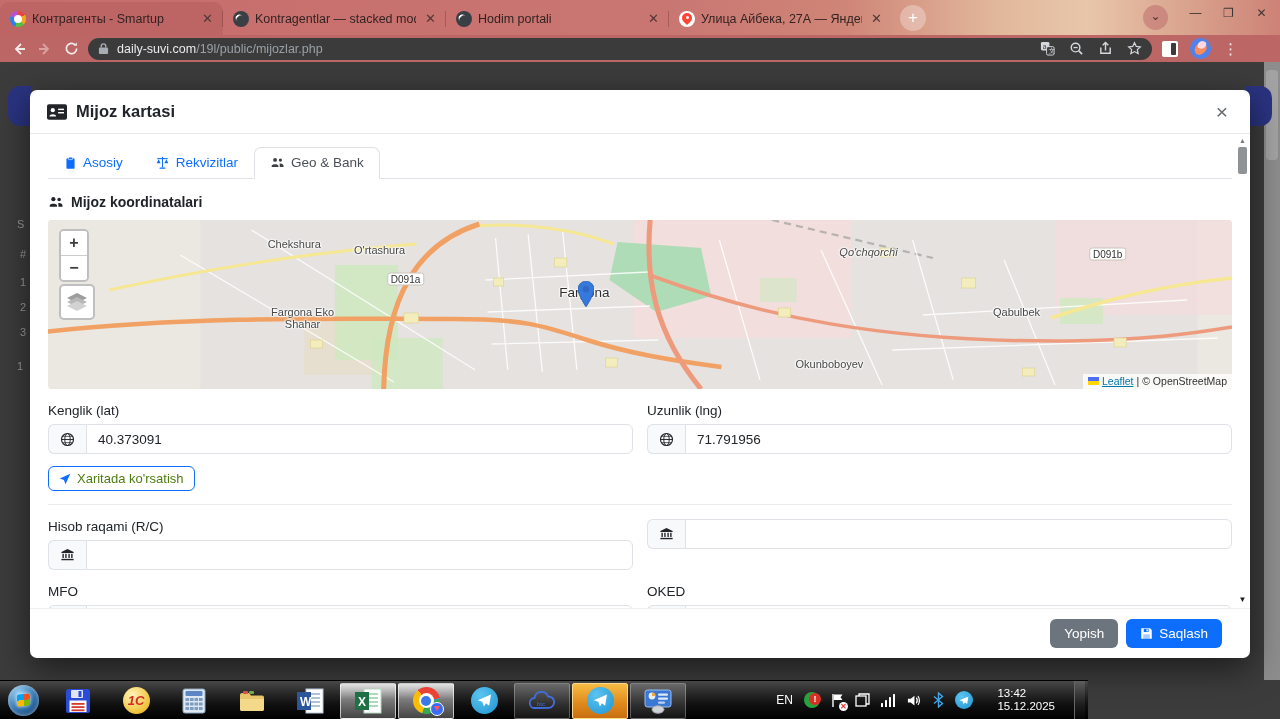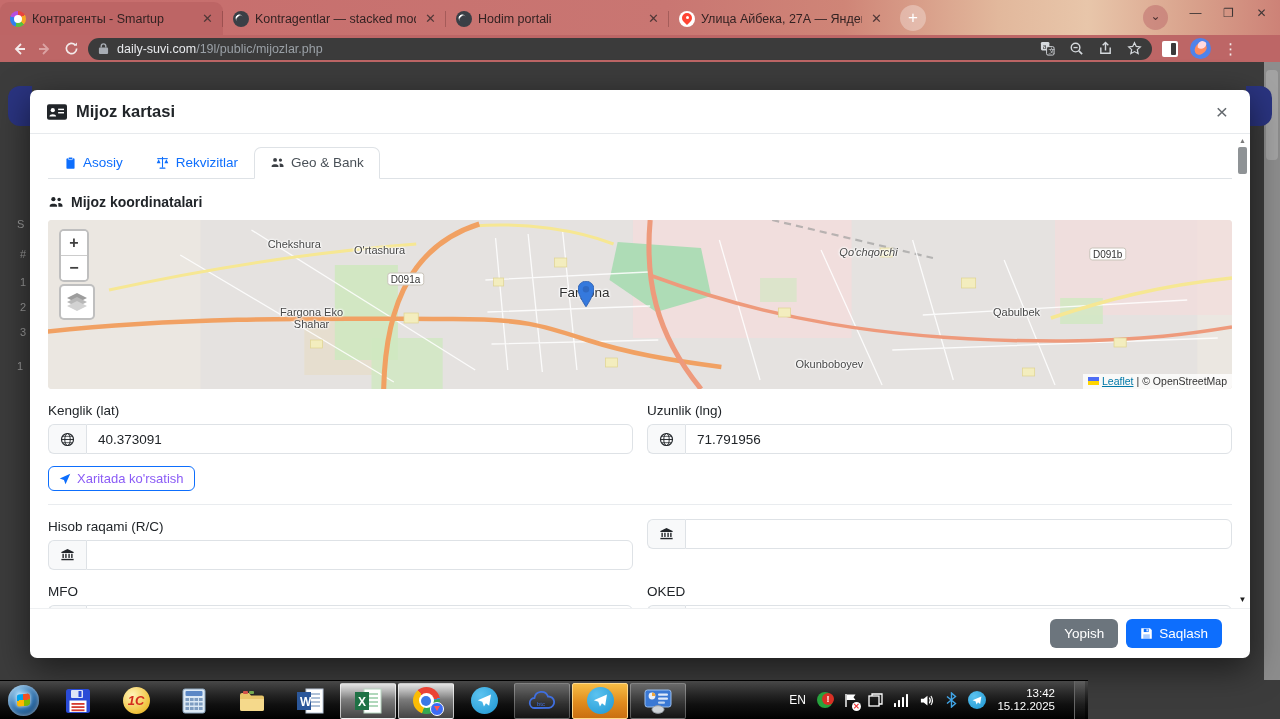--- a/index.html
+++ b/index.html
@@ -74,21 +74,21 @@
   .attribution{position:absolute;right:0;bottom:0;background:rgba(255,255,255,.78);padding:1px 5px 2px;font-size:10.5px;color:#333;display:flex;align-items:center;gap:3px;}
   .attribution .leaflet{color:#0078a8;text-decoration:underline;}
   .ua-flag{width:11px;height:8px;background:linear-gradient(#4e6df5 50%,#ffd500 50%);display:inline-block;}
 
   .form-row{display:flex;gap:14px;margin-top:14px;}
   .fcol{flex:1;min-width:0;}
   .form-label{font-size:13.5px;color:#212529;margin-bottom:6px;}
   .input-group{display:flex;height:30px;}
   .ig-addon{flex:0 0 38px;background:#f8f9fa;border:1px solid #dee2e6;border-right:0;border-radius:6px 0 0 6px;display:flex;align-items:center;justify-content:center;color:#212529;box-sizing:border-box;}
   .ig-input{flex:1;min-width:0;border:1px solid #dee2e6;border-radius:0 6px 6px 0;font-size:13.5px;padding:0 11px;color:#212529;outline:none;font-family:"Liberation Sans",sans-serif;}
-  .btn-outline-primary{display:inline-flex;align-items:center;gap:6px;margin-top:12px;padding:4px 10px;border:1px solid #0d6efd;border-radius:6px;color:#8b5cf6;background:#fff;font-size:13px;cursor:pointer;font-family:"Liberation Sans",sans-serif;}
+  .btn-outline-primary{display:inline-flex;align-items:center;gap:6px;margin-top:12px;padding:4px 10px;border:1px solid #0d6efd;border-radius:6px;color:#4d7c0f;background:#fff;font-size:13px;cursor:pointer;font-family:"Liberation Sans",sans-serif;}
   .hr{border:0;border-top:1px solid #e9ecef;margin:13px 0 0;}
   .cut-row{height:11px;overflow:hidden;}
   .modal-footer{position:absolute;left:0;right:0;bottom:0;height:50px;border-top:1px solid #eef0f2;display:flex;align-items:center;justify-content:flex-end;gap:8px;padding:0 28px;box-sizing:border-box;}
   .btn{border:none;border-radius:6px;font-size:13.5px;padding:7px 14px;cursor:pointer;font-family:"Liberation Sans",sans-serif;display:inline-flex;align-items:center;gap:6px;}
   .btn-secondary{background:#6c757d;color:#fff;}
   .btn-primary{background:#0d6efd;color:#fff;}
   .m-scroll{position:absolute;right:2px;top:47px;bottom:54px;width:11px;}
   .m-scroll .up{position:absolute;top:0;left:0;right:0;text-align:center;font-size:7px;color:#7a7a7a;cursor:pointer;}
   .m-scroll .thumb{position:absolute;top:10px;left:1px;right:1px;height:27px;background:#8f9396;border-radius:2px;cursor:pointer;}
   .m-scroll .down{position:absolute;bottom:0;left:0;right:0;text-align:center;font-size:8px;color:#1c1c1c;cursor:pointer;}
@@ -107,21 +107,21 @@
   .chrome-ico::before{content:'';position:absolute;inset:6px;border-radius:50%;background:#fff;}
   .chrome-ico::after{content:'';position:absolute;inset:8.5px;border-radius:50%;background:#3b78e7;}
   .chrome-badge{position:absolute;right:9px;bottom:2px;width:12px;height:12px;border-radius:50%;background:#3b6cf6;border:1px solid #fff;}
   .chrome-badge::after{content:'';position:absolute;left:3px;top:3px;width:0;height:0;border-left:3px solid transparent;border-right:3px solid transparent;border-top:5px solid #ff5a4e;}
   .tray{margin-left:auto;display:flex;align-items:center;gap:11px;padding-right:3px;}
   .tray-lang{color:#fff;font-size:12px;}
   .tray-av{width:16px;height:16px;border-radius:50%;background:#27a23d;position:relative;}
   .tray-av::after{content:'!';position:absolute;right:-1px;top:1px;width:12px;height:12px;border-radius:50%;background:#d93025;color:#fff;font-size:9px;font-weight:bold;text-align:center;line-height:12px;}
   .bars{display:flex;align-items:flex-end;gap:1.5px;height:14px;}
   .bars span{width:2.5px;background:#fff;border-radius:.5px;}
-  .clock{color:#fff;font-size:11.5px;text-align:right;line-height:13px;margin-left:0;}
+  .clock{color:#fff;font-size:11.5px;text-align:left;line-height:13px;margin-left:13px;}
   .show-desktop{width:10px;height:39px;border-left:1px solid #666;background:linear-gradient(rgba(255,255,255,.12),rgba(255,255,255,.02));margin-left:8px;cursor:pointer;}
   .flagx{position:relative;}
   .flagx::after{content:'✕';position:absolute;right:-4px;bottom:-3px;color:#e33;font-size:8px;font-weight:bold;background:#fff;border-radius:50%;width:9px;height:9px;line-height:9px;text-align:center;}
 </style>
 </head>
 <body>
 
 <div class="screen">
 
   <div class="tabstrip">
@@ -306,21 +306,21 @@
               <rect x="958" y="148" width="12" height="8"></rect>
               <rect x="818" y="28" width="12" height="9"></rect>
           </g>
         </svg>
 
         <span class="map-label" style="left:20.8%;top:14%;">Chekshura</span>
         <span class="map-label" style="left:28%;top:18%;">O'rtashura</span>
         <span class="map-label badge" style="left:30.2%;top:35%;">D091a</span>
         <span class="map-label badge" style="left:89.5%;top:20%;">D091b</span>
         <span class="map-label city" style="left:45.3%;top:42.5%;">Fargona</span>
-        <span class="map-label" style="left:21.5%;top:58%;margin-left:9px;">Fargona Eko
+        <span class="map-label" style="left:21.5%;top:58%;">Fargona Eko
 Shahar</span>
         <span class="map-label" style="left:69.3%;top:19%;font-style:italic;">Qo'chqorchi</span>
         <span class="map-label" style="left:81.8%;top:54.5%;">Qabulbek</span>
         <span class="map-label" style="left:66%;top:85%;">Okunboboyev</span>
 
         <span class="marker">
           <svg width="16" height="26" viewBox="0 0 15 24">
               <path d="M7.5 0 C3.4 0 0 3.4 0 7.5 C0 13 7.5 24 7.5 24 S15 13 15 7.5 C15 3.4 11.6 0 7.5 0 Z" fill="#3579dd" stroke="#2a5cad" stroke-width=".8"></path>
               <circle cx="7.5" cy="7.5" r="3" fill="#2a5cad" opacity=".55"></circle>
             </svg>

